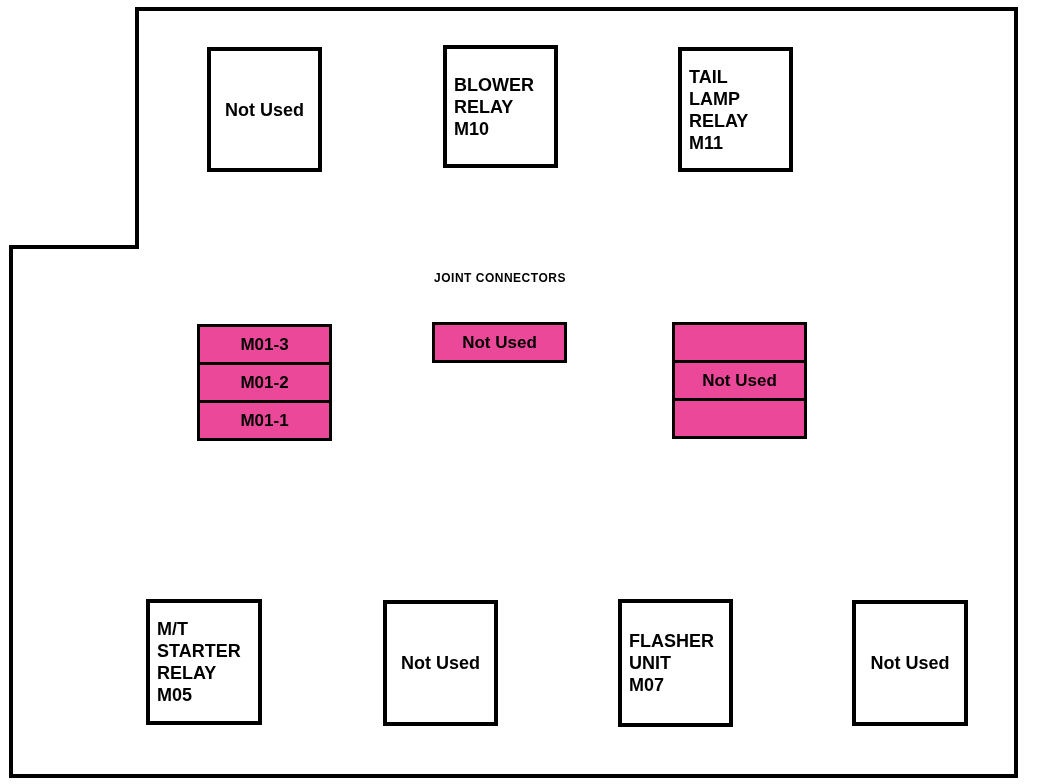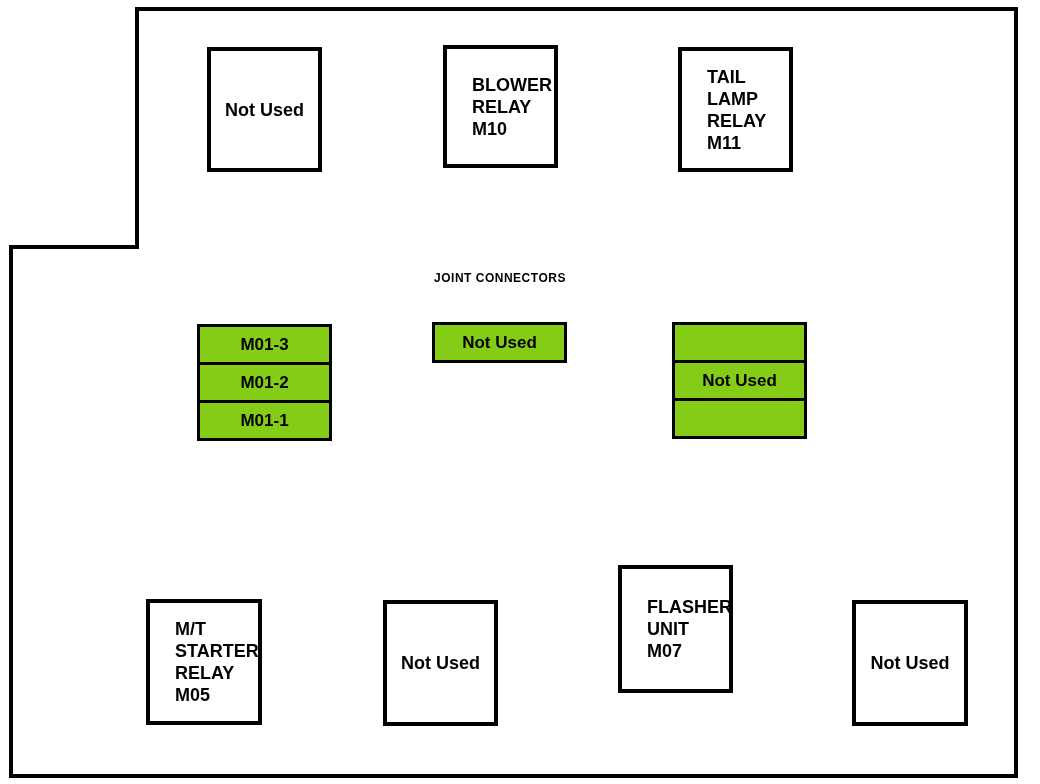--- a/index.html
+++ b/index.html
@@ -8,30 +8,30 @@
     color:#000; font-family:"Liberation Sans","DejaVu Sans",sans-serif;
     overflow:hidden;
   }
   .outline { position:absolute; left:0; top:0; width:1040px; height:784px; }
   .box {
     position:absolute; box-sizing:border-box; background:#fff;
     border:4px solid #000; display:flex; flex-direction:column;
     justify-content:center; font-weight:bold; font-size:18px; line-height:22px;
   }
   .box.center-align { align-items:center; text-align:center; }
-  .box.left-align   { align-items:flex-start; padding-left:25px; text-align:left; }
+  .box.left-align   { align-items:flex-start; padding-left:7px; text-align:left; }
   .ln { display:block; white-space:pre; }
   .heading {
     position:absolute; font-weight:bold; font-size:12px; letter-spacing:0.5px;
     text-align:center;
   }
   .jc-group { position:absolute; }
   .jc-cell {
     box-sizing:border-box; width:135px; height:41px; border:3px solid #000;
-    margin-top:-3px; background:#84cc16; display:flex; align-items:center;
+    margin-top:-3px; background:#ec4899; display:flex; align-items:center;
     justify-content:center; font-weight:bold; font-size:17px;
   }
   .jc-cell:first-child { margin-top:0; }
 </style>
 </head>
 <body>
 
 <div class="canvas">
 
   <svg class="outline" viewBox="0 0 1040 784" xmlns="http://www.w3.org/2000/svg">
@@ -91,21 +91,21 @@
     <span class="ln">M/T</span>
     <span class="ln">STARTER</span>
     <span class="ln">RELAY</span>
     <span class="ln">M05</span>
   </div>
 
   <div class="box center-align" style="left:383px; top:600px; width:115px; height:126px;">
     <span class="ln">Not Used</span>
   </div>
 
-  <div class="box left-align" style="left:618px; top:565px; width:115px; height:128px;">
+  <div class="box left-align" style="left:618px; top:599px; width:115px; height:128px;">
     <span class="ln">FLASHER</span>
     <span class="ln">UNIT</span>
     <span class="ln">M07</span>
   </div>
 
   <div class="box center-align" style="left:852px; top:600px; width:116px; height:126px;">
     <span class="ln">Not Used</span>
   </div>
 
 </div>

